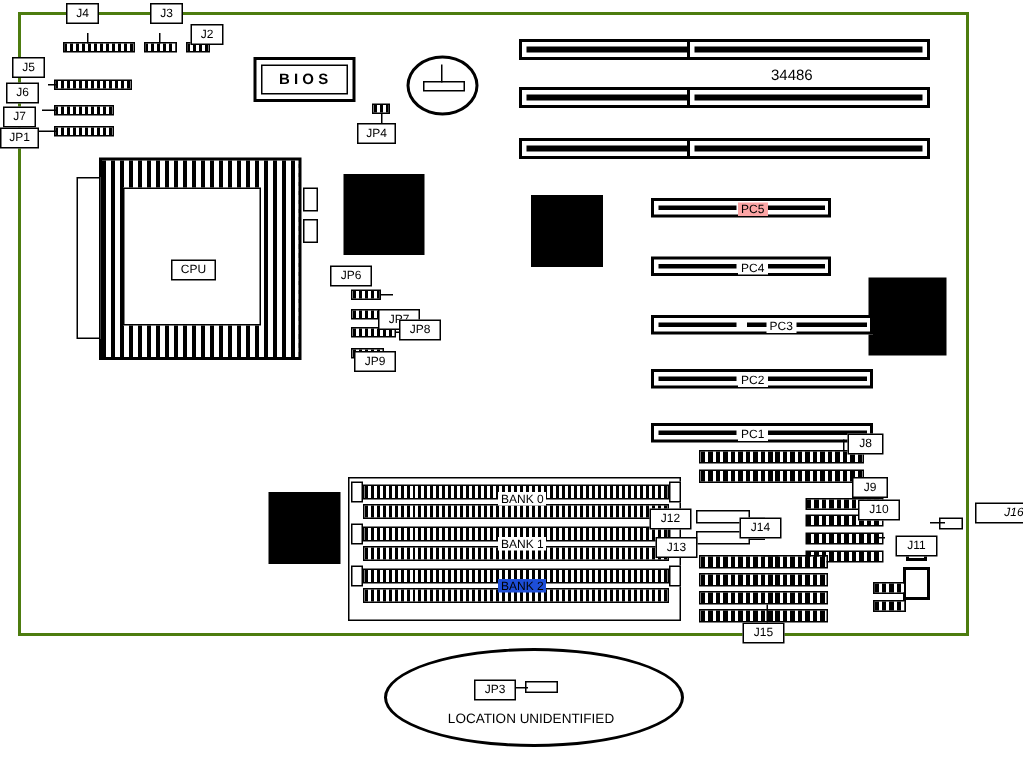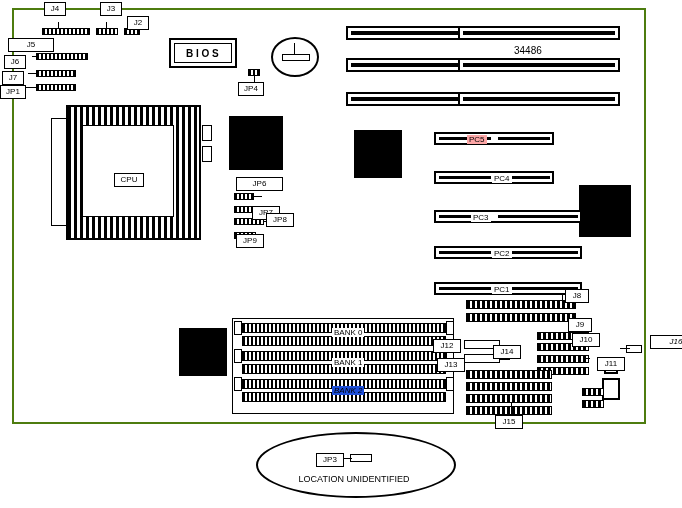--- a/index.html
+++ b/index.html
@@ -121,23 +121,23 @@
     </div>
   <div class="slotw" style="left:420px;top:236px;width:148px;height:13px;">
       <div class="inner" style="width:52px;"></div>
       <div class="inner" style="left:62px;width:80px;"></div>
     </div>
   <div class="slotw" style="left:420px;top:272px;width:148px;height:13px;">
       <div class="inner" style="width:52px;"></div>
       <div class="inner" style="left:62px;width:80px;"></div>
     </div>
 
-  <div class="txt" style="left:453px;top:125px;background:#fca5a5;padding:0 2px;">PC5</div>
+  <div class="txt" style="left:478px;top:125px;background:#fca5a5;padding:0 2px;">PC5</div>
   <div class="txt" style="left:478px;top:164px;background:#fff;padding:0 2px;">PC4</div>
-  <div class="txt" style="left:457px;top:203px;background:#fff;padding:0 2px;">PC3</div>
+  <div class="txt" style="left:497px;top:203px;background:#fff;padding:0 2px;">PC3</div>
   <div class="txt" style="left:478px;top:239px;background:#fff;padding:0 2px;">PC2</div>
   <div class="txt" style="left:478px;top:275px;background:#fff;padding:0 2px;">PC1</div>
 
   <div class="ab" style="left:218px;top:308px;width:222px;height:96px;border:1px solid #000;background:#fff;box-sizing:border-box;"></div>
 
   <div class="simm" style="left:228px;top:313px;width:204px;height:10px;"></div>
   <div class="simm" style="left:228px;top:326px;width:204px;height:10px;"></div>
   <div class="simm" style="left:228px;top:341px;width:204px;height:10px;"></div>
   <div class="simm" style="left:228px;top:354px;width:204px;height:10px;"></div>
   <div class="simm" style="left:228px;top:369px;width:204px;height:10px;"></div>
@@ -145,21 +145,21 @@
 
   <div class="simmend" style="left:220px;top:311px;width:8px;height:14px;"></div>
   <div class="simmend" style="left:220px;top:339px;width:8px;height:14px;"></div>
   <div class="simmend" style="left:220px;top:367px;width:8px;height:14px;"></div>
   <div class="simmend" style="left:432px;top:311px;width:8px;height:14px;"></div>
   <div class="simmend" style="left:432px;top:339px;width:8px;height:14px;"></div>
   <div class="simmend" style="left:432px;top:367px;width:8px;height:14px;"></div>
 
   <div class="txt" style="left:318px;top:318px;background:#fff;padding:0 2px;">BANK 0</div>
   <div class="txt" style="left:318px;top:348px;background:#fff;padding:0 2px;">BANK 1</div>
-  <div class="txt" style="left:318px;top:376px;background:#1d4ed8;padding:0 2px;font-style:italic;">BANK 2</div>
+  <div class="txt" style="left:318px;top:376px;background:#1d4ed8;padding:0 2px;">BANK 2</div>
 
   <div class="pins2 ab" style="left:452px;top:290px;width:110px;height:9px;"></div>
   <div class="pins2 ab" style="left:452px;top:303px;width:110px;height:9px;"></div>
 
   <div class="pins2 ab" style="left:523px;top:322px;width:52px;height:8px;"></div>
   <div class="pins2 ab" style="left:523px;top:333px;width:52px;height:8px;"></div>
   <div class="pins2 ab" style="left:523px;top:345px;width:52px;height:8px;"></div>
   <div class="pins2 ab" style="left:523px;top:357px;width:52px;height:8px;"></div>
 
   <div class="ab" style="left:450px;top:330px;width:36px;height:9px;border:1px solid #000;background:#fff;box-sizing:border-box;"></div>
@@ -184,29 +184,29 @@
   <div class="ln" style="left:486px;top:349px;width:10px;height:1px;"></div>
   <div class="ln" style="left:497px;top:393px;width:1px;height:16px;"></div>
   <div class="ln" style="left:495px;top:360px;width:10px;height:1px;"></div>
   <div class="ln" style="left:606px;top:338px;width:10px;height:1px;"></div>
 
 </div>
 
 <div class="lbl" style="left:44px;top:2px;width:22px;">J4</div>
 <div class="lbl" style="left:100px;top:2px;width:22px;">J3</div>
 <div class="lbl" style="left:127px;top:16px;width:22px;">J2</div>
-<div class="lbl" style="left:8px;top:38px;width:46px;">J5</div>
+<div class="lbl" style="left:8px;top:38px;width:22px;">J5</div>
 
 <div class="lbl" style="left:4px;top:55px;width:22px;">J6</div>
 <div class="lbl" style="left:2px;top:71px;width:22px;">J7</div>
 <div class="lbl" style="left:0px;top:85px;width:26px;">JP1</div>
 
 <div class="lbl" style="left:238px;top:82px;width:26px;">JP4</div>
 
-<div class="lbl" style="left:236px;top:177px;width:47px;">JP6</div>
+<div class="lbl" style="left:220px;top:177px;width:28px;">JP6</div>
 <div class="lbl" style="left:252px;top:206px;width:28px;">JP7</div>
 <div class="lbl" style="left:266px;top:213px;width:28px;">JP8</div>
 <div class="lbl" style="left:236px;top:234px;width:28px;">JP9</div>
 
 <div class="lbl" style="left:565px;top:289px;width:24px;">J8</div>
 <div class="lbl" style="left:568px;top:318px;width:24px;text-align:center;">J9</div>
 <div class="lbl" style="left:572px;top:333px;width:28px;">J10</div>
 <div class="lbl" style="left:597px;top:357px;width:28px;">J11</div>
 
 <div class="lbl" style="left:433px;top:339px;width:28px;">J12</div>

